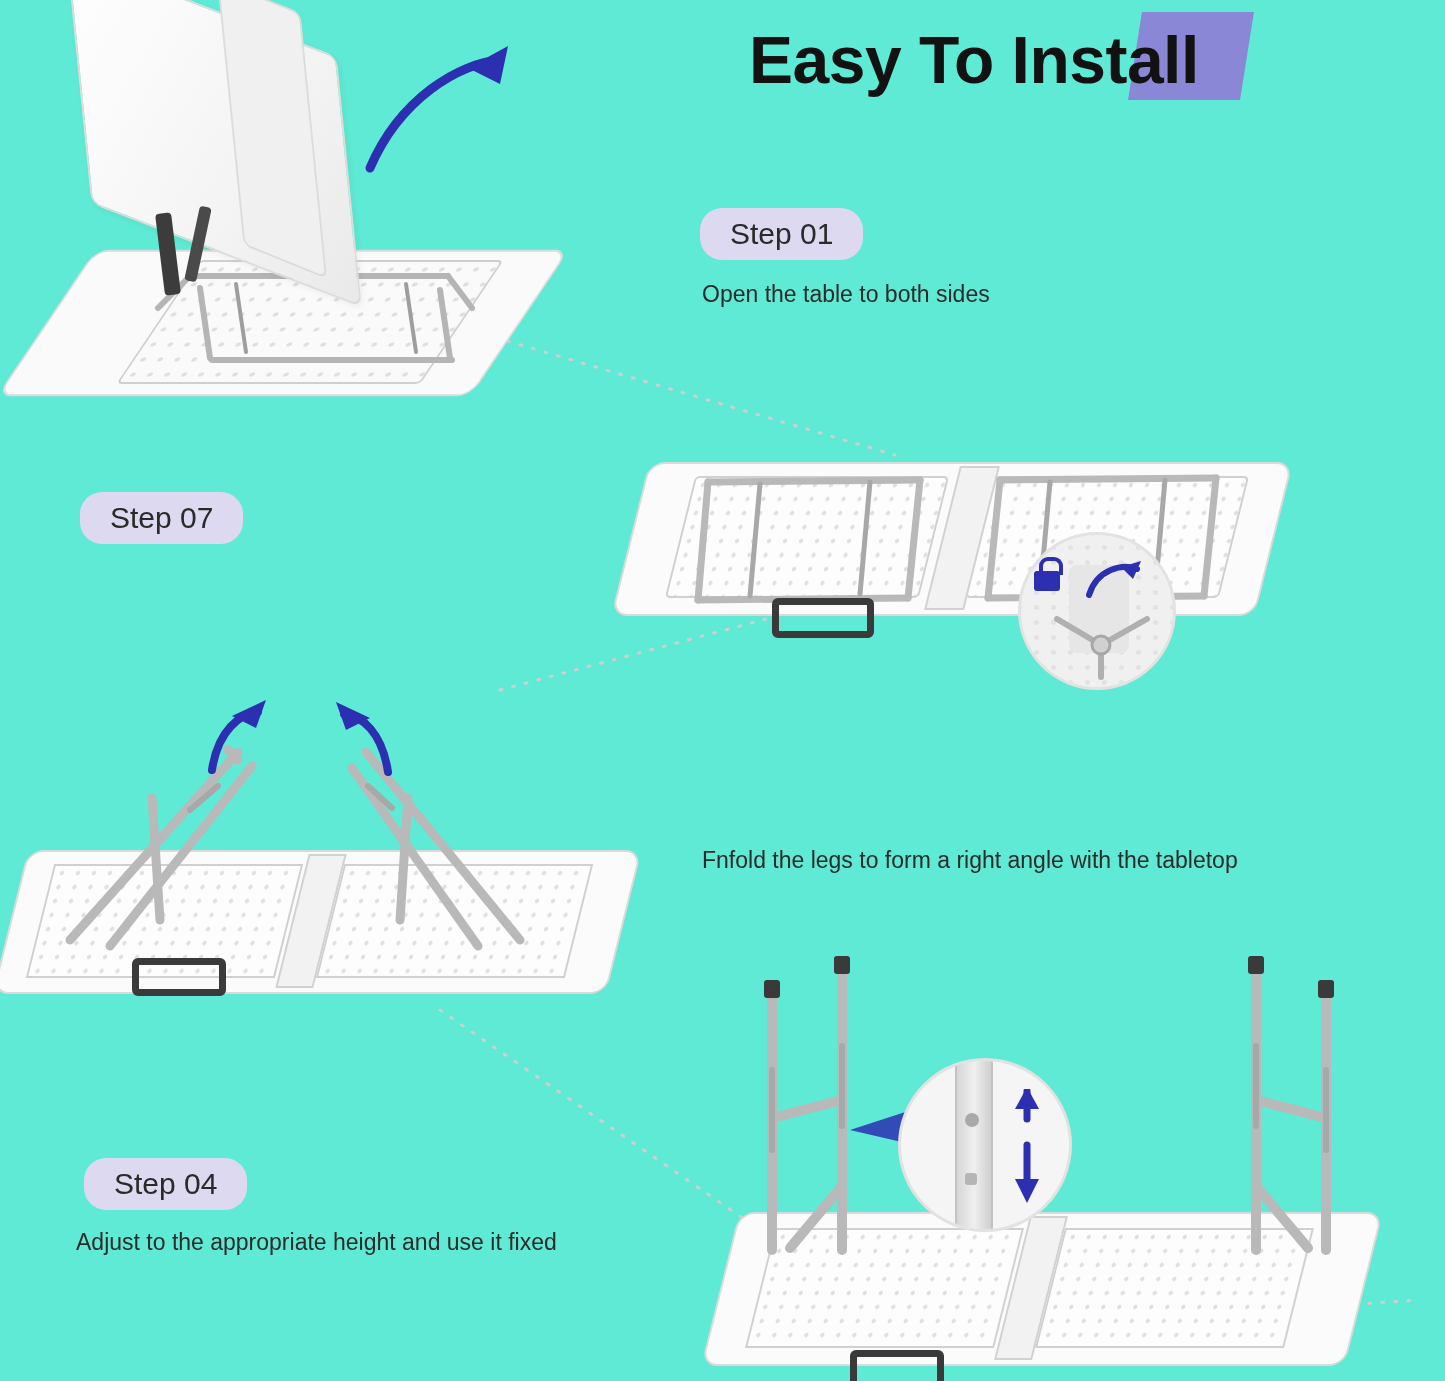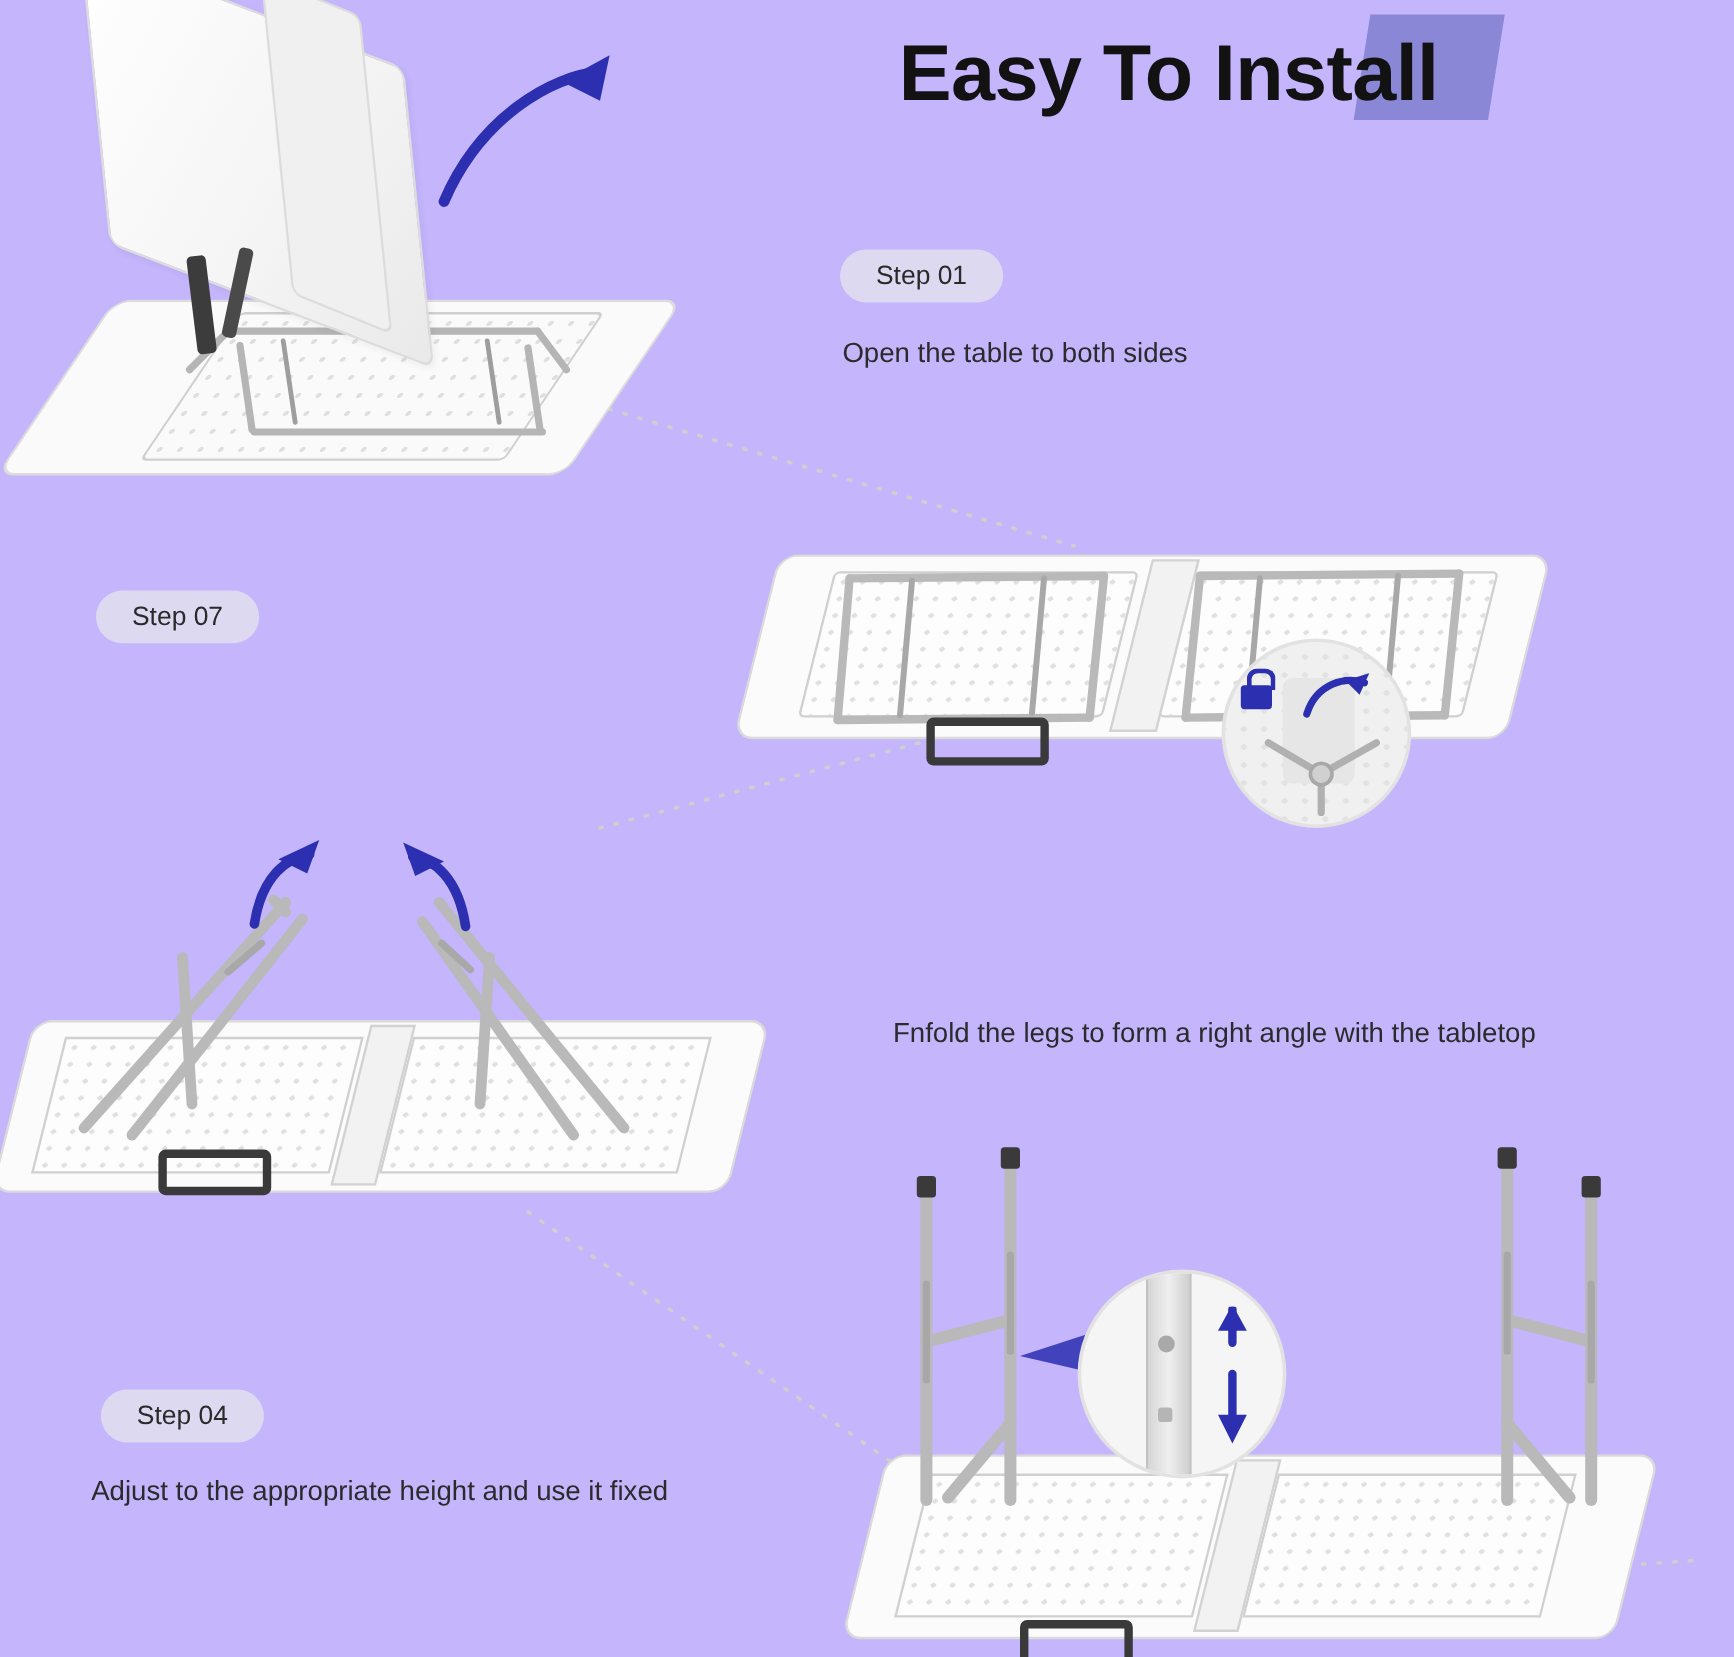--- a/index.html
+++ b/index.html
@@ -9,21 +9,21 @@
   }
   body {
     font-family: "Liberation Sans", sans-serif;
     color: #1c1c1c;
   }
   #page {
     position: relative;
     width: 1445px;
     height: 1381px;
     overflow: hidden;
-    background: #c4b5fd;
+    background: #5eead4;
   }
 
   
   .title-wrap {
     position: absolute;
     left: 735px;
     top: 10px;
     width: 600px;
     height: 110px;
   }
@@ -46,21 +46,21 @@
     color: #121212;
     white-space: nowrap;
   }
 
   
   .step-badge {
     position: absolute;
     background: #ddd9f1;
     border-radius: 22px;
     padding: 9px 30px;
-    font-size: 22px;
+    font-size: 30px;
     color: #2a2a2a;
     white-space: nowrap;
   }
   .step-body {
     position: absolute;
     font-size: 23px;
     line-height: 1.45;
     color: #2b2b2b;
   }
 
@@ -432,18 +432,18 @@
     </div>
 
     <div class="handle" style="left:150px; top:400px; width:80px; height:24px;"></div>
   </div>
 
   <div class="step-badge" style="left:700px; top:208px;">Step 01</div>
   <div class="step-body" style="left:702px; top:278px; width:600px;">Open the table to both sides</div>
 
   <div class="step-badge" style="left:80px; top:492px;">Step 07</div>
 
-  <div class="step-body" style="left:702px; top:844px; width:620px;text-align:center;">Fnfold the legs to form a right angle with the tabletop</div>
+  <div class="step-body" style="left:702px; top:844px; width:620px;">Fnfold the legs to form a right angle with the tabletop</div>
 
   <div class="step-badge" style="left:84px; top:1158px;text-align:center;">Step 04</div>
   <div class="step-body" style="left:76px; top:1226px; width:500px;">Adjust to the appropriate height and use it fixed</div>
 
 </div>
 
 </body></html>

